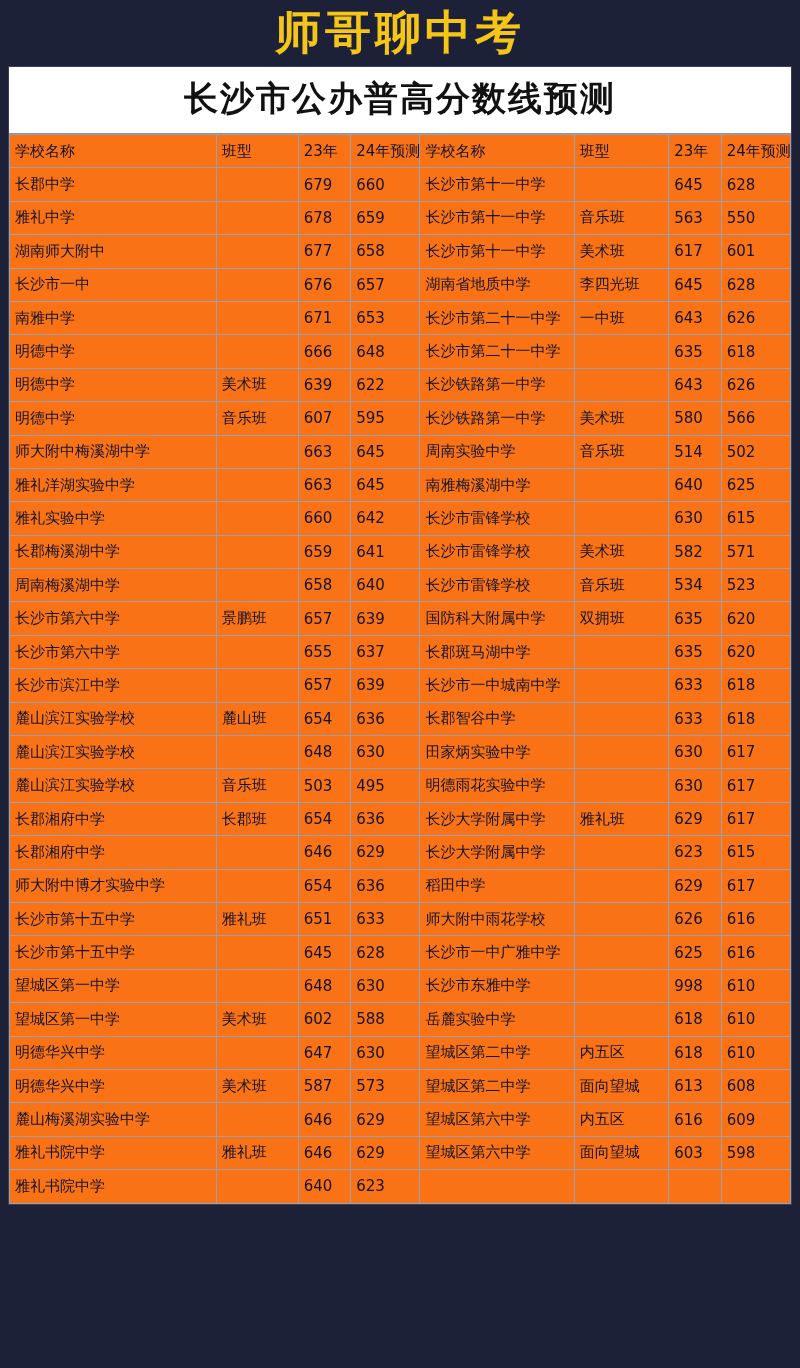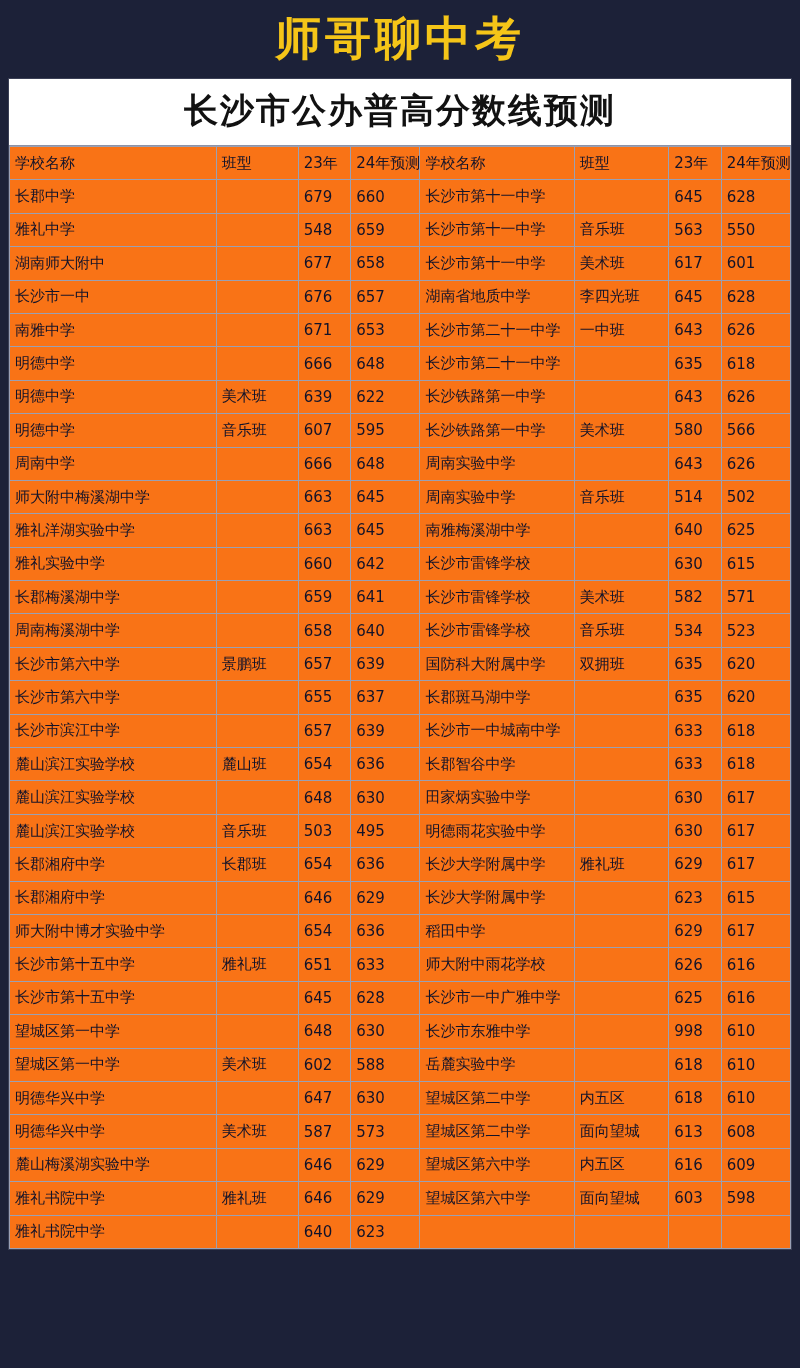--- a/index.html
+++ b/index.html
@@ -14,21 +14,21 @@
     overflow: hidden;
   }
   .page {
     width: 800px;
     height: 1368px;
     background: #1c2138;
     position: relative;
     box-sizing: border-box;
   }
   .banner {
-    height: 78px;
+    height: 66px;
     display: flex;
     align-items: center;
     justify-content: center;
     background: #1c2138;
     text-align: right;
   }
   .banner-title {
     color: #f5c518;
     font-size: 46px;
     font-weight: bold;
@@ -123,21 +123,21 @@
             <td class="num">679</td>
             <td class="num">660</td>
             <td>长沙市第十一中学</td>
             <td></td>
             <td class="num">645</td>
             <td class="num">628</td>
           </tr>
           <tr>
             <td>雅礼中学</td>
             <td></td>
-            <td class="num">548</td>
+            <td class="num">678</td>
             <td class="num">659</td>
             <td>长沙市第十一中学</td>
             <td>音乐班</td>
             <td class="num">563</td>
             <td class="num">550</td>
           </tr>
           <tr>
             <td>湖南师大附中</td>
             <td></td>
             <td class="num">677</td>
@@ -189,30 +189,20 @@
           </tr>
           <tr>
             <td>明德中学</td>
             <td>音乐班</td>
             <td class="num">607</td>
             <td class="num">595</td>
             <td>长沙铁路第一中学</td>
             <td>美术班</td>
             <td class="num">580</td>
             <td class="num">566</td>
-          </tr>
-          <tr>
-            <td>周南中学</td>
-            <td></td>
-            <td class="num">666</td>
-            <td class="num">648</td>
-            <td>周南实验中学</td>
-            <td></td>
-            <td class="num">643</td>
-            <td class="num">626</td>
           </tr>
           <tr>
             <td>师大附中梅溪湖中学</td>
             <td></td>
             <td class="num">663</td>
             <td class="num">645</td>
             <td>周南实验中学</td>
             <td>音乐班</td>
             <td class="num">514</td>
             <td class="num">502</td>

